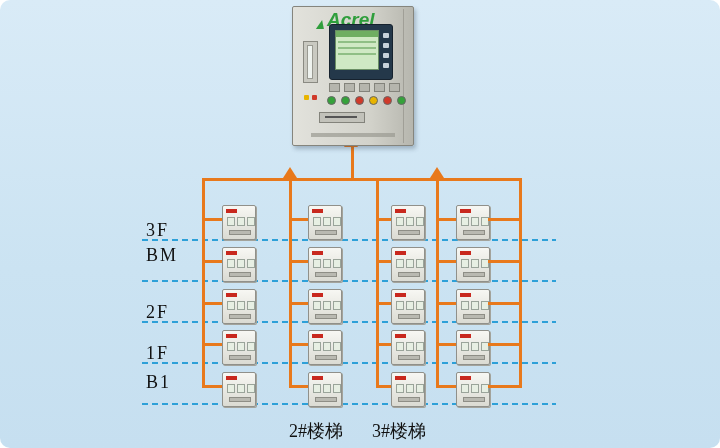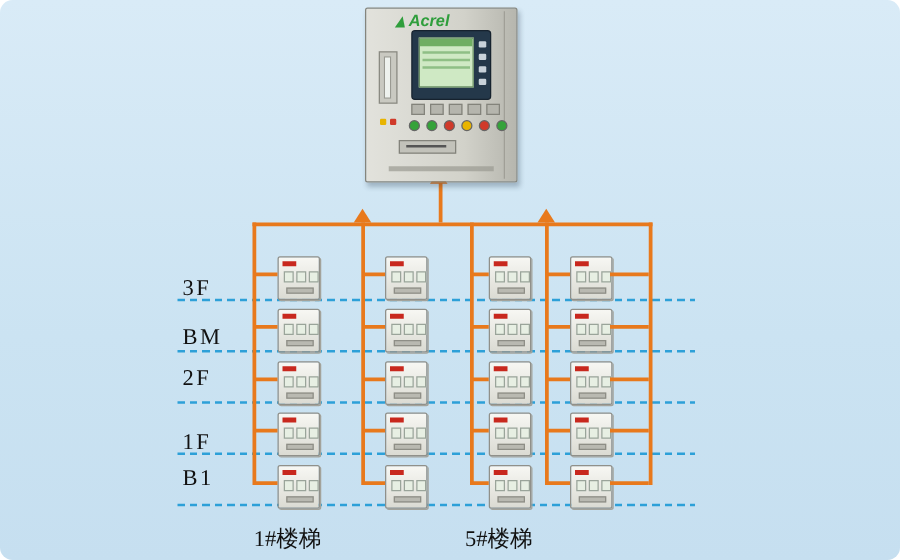--- a/index.html
+++ b/index.html
@@ -28,21 +28,21 @@
   .d-logo{position:absolute;top:3px;left:3px;width:11px;height:4px;background:#c8281e;}
   .d-win{position:absolute;top:11px;left:4px;display:flex;gap:2px;}
   .d-win i{width:6px;height:7px;background:#e7efe3;border:1px solid #9aa49a;display:block;}
   .d-slot{position:absolute;bottom:4px;left:6px;width:20px;height:3px;background:#b9b9b1;border:1px solid #8e8e86;}
   
   .cabinet{position:absolute;left:292px;top:6px;width:120px;height:138px;border-radius:2px;
     background:linear-gradient(90deg,#e2e2dc 0%,#d2d2ca 65%,#b6b6ae 100%);
     border:1px solid #85857d;box-shadow:2px 3px 4px rgba(40,60,80,.30);}
   .seam{position:absolute;right:9px;top:2px;bottom:2px;width:1px;background:#a09f97;}
   .logo{position:absolute;top:2px;left:24px;color:#2f9e3c;font-style:italic;font-weight:bold;
-    font-size:13px;font-family:"Liberation Sans","DejaVu Sans",sans-serif;display:flex;align-items:flex-end;}
+    font-size:19px;font-family:"Liberation Sans","DejaVu Sans",sans-serif;display:flex;align-items:flex-end;}
   .logo-leaf{display:inline-block;width:0;height:0;border-left:4px solid transparent;
     border-right:4px solid transparent;border-bottom:9px solid #2f9e3c;transform:skewX(-14deg);margin:0 2px 2px 0;}
   .screen{position:absolute;left:36px;top:17px;width:62px;height:54px;background:#24384a;
     border:1px solid #16222e;border-radius:3px;}
   .display{position:absolute;left:5px;top:5px;width:42px;height:38px;background:#cfe9c4;
     border:1px solid #6a8f64;overflow:hidden;}
   .display .hd{height:6px;background:#6fae62;}
   .display .ln{height:2px;background:#8fbf85;margin:4px 2px 0;}
   .fkeys{position:absolute;right:3px;top:8px;display:flex;flex-direction:column;gap:5px;}
   .fkeys i{width:6px;height:5px;background:#c8d2da;display:block;border-radius:1px;}
@@ -64,22 +64,22 @@
 
 <div class="canvas">
 
   <div class="dash" style="top:239px"></div>
   <div class="dash" style="top:280px"></div>
   <div class="dash" style="top:321px"></div>
   <div class="dash" style="top:362px"></div>
   <div class="dash" style="top:403px"></div>
 
   <div class="floor-label" style="top:220px">3F</div>
-  <div class="floor-label" style="top:259px">BM</div>
-  <div class="floor-label" style="top:292px">2F</div>
+  <div class="floor-label" style="top:245px">BM</div>
+  <div class="floor-label" style="top:302px">2F</div>
   <div class="floor-label" style="top:343px">1F</div>
   <div class="floor-label" style="top:372px">B1</div>
 
   <div class="bus h" style="left:202px;top:178px;width:320px"></div>
   <div class="bus v" style="left:202px"></div>
   <div class="bus v" style="left:289px"></div>
   <div class="bus v" style="left:376px"></div>
   <div class="bus v" style="left:436px"></div>
   <div class="bus v" style="left:519px"></div>
   <div class="arrow-up" style="left:283px;top:167px"></div>
@@ -337,16 +337,16 @@
     <div class="side-leds">
       <i class="led-y"></i>
         <i class="led-r"></i>
     </div>
     <div class="printer">
         <i></i>
       </div>
     <div class="nameplate"></div>
   </div>
 
-  <div class="stair-label" style="left:230px">1#楼梯</div>
-  <div class="stair-label" style="left:399px">5#楼梯</div>
+  <div class="stair-label" style="left:316px">2#楼梯</div>
+  <div class="stair-label" style="left:399px">3#楼梯</div>
 
 </div>
 
 </body></html>

